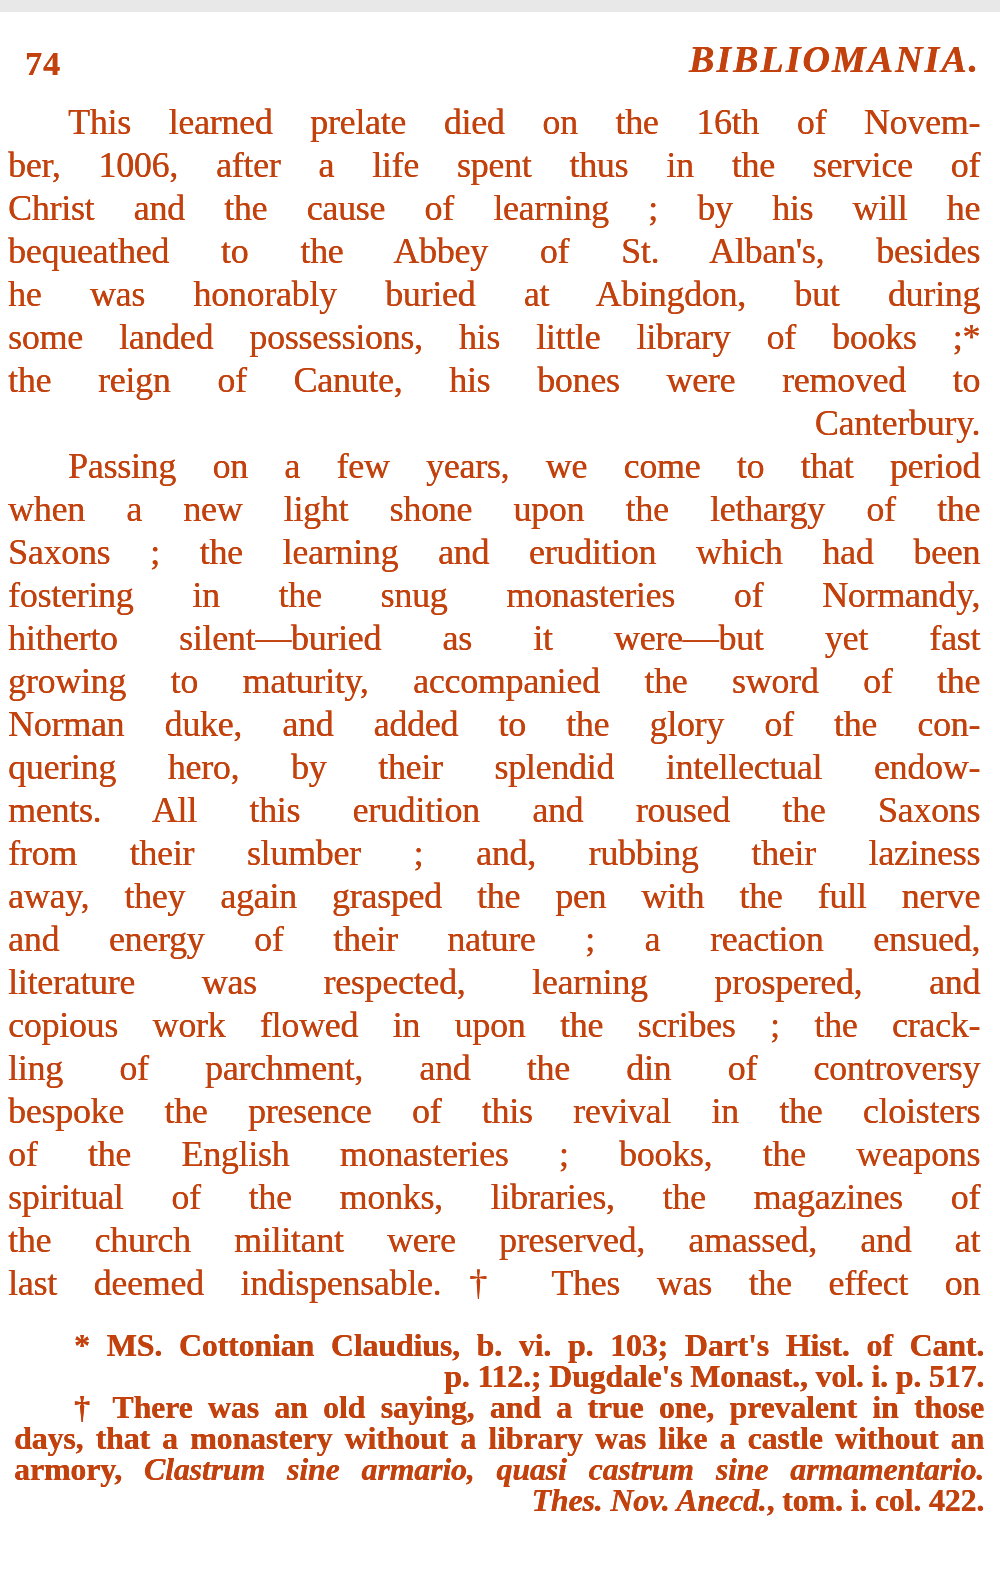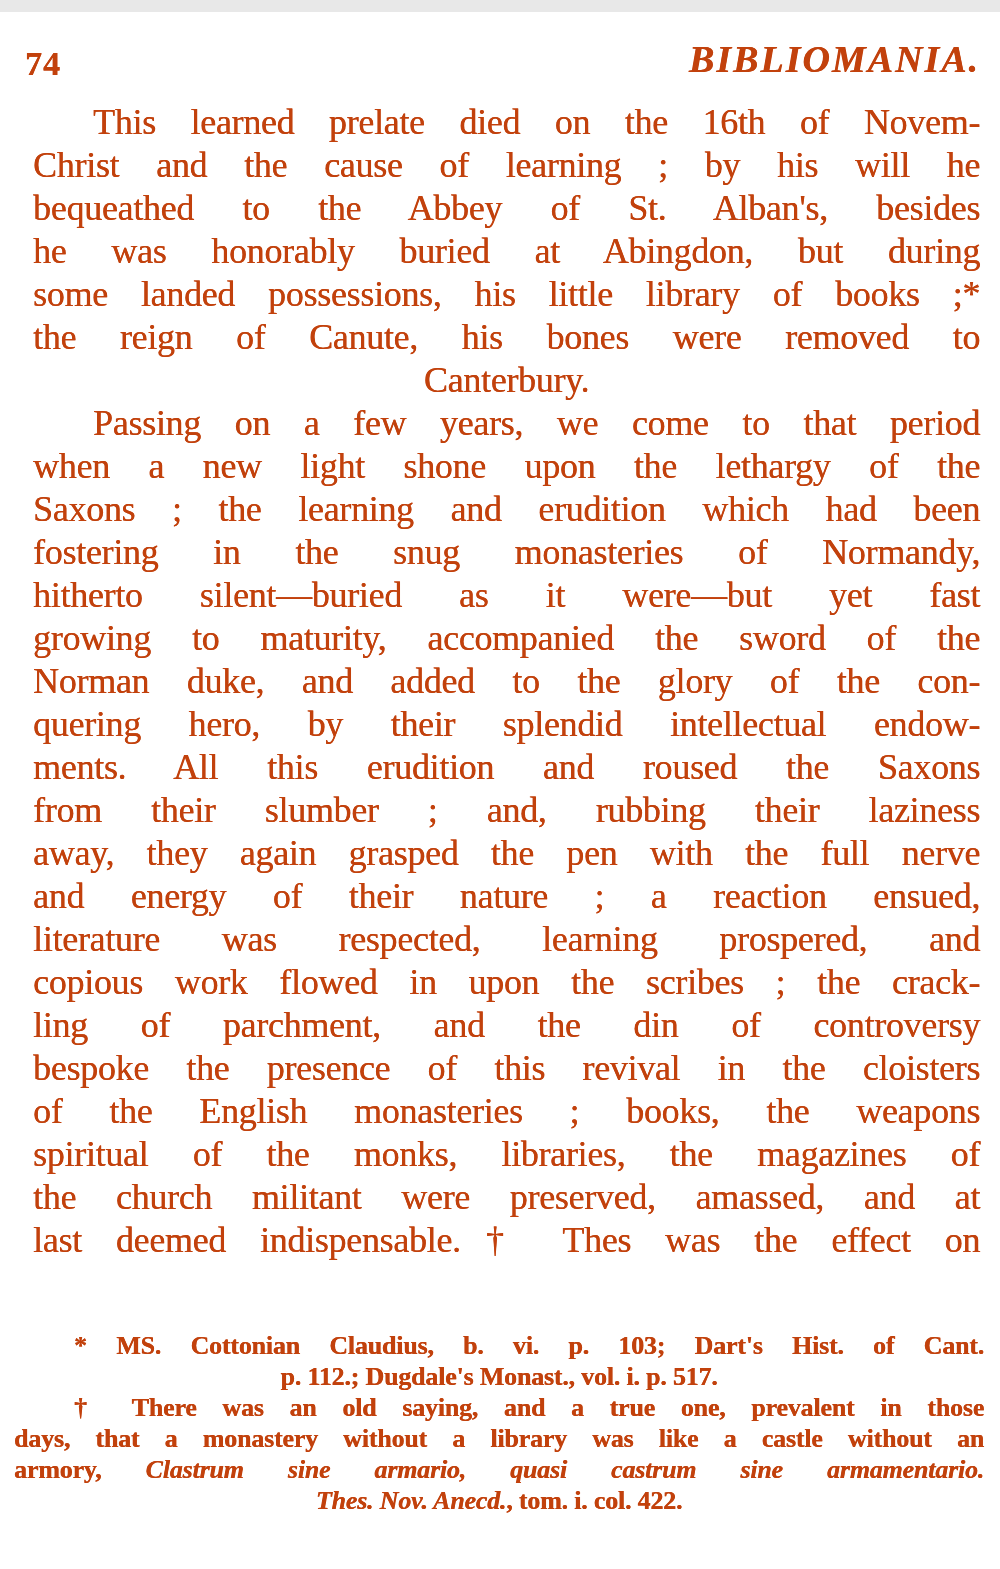--- a/index.html
+++ b/index.html
@@ -20,47 +20,48 @@
     position:absolute; left:0; top:11px;
     font-size:34px; font-weight:700; letter-spacing:1px; line-height:1;
   }
   .running-title {
     display:block; text-align:right;
     font-size:38px; font-style:italic; font-weight:700;
     letter-spacing:2px; line-height:46px;
   }
 
   .body-text {
-    position:absolute; top:89px; left:33px; right:20px;
+    position:absolute; top:89px; left:8px; right:20px;
     font-size:36px; line-height:43px; letter-spacing:-0.3px;
   }
-  .line { text-align:center; white-space:normal; }
+  .line { text-align:right; white-space:normal; }
   .line.j { text-align:justify; text-align-last:justify; }
   .body-text .line.ind { text-indent:60px; }
 
   .footnotes {
     position:absolute; top:1318px; left:14px; right:16px;
-    font-size:26px; line-height:31px; letter-spacing:-0.2px;
+    font-size:32px; line-height:31px; letter-spacing:-0.2px;
     font-weight:600;
   }
   .footnotes .line.ind { text-indent:60px; }
   .it { font-style:italic; }
 </style>
 </head>
 <body>
 
 <div class="page">
   <div class="header">
     <span class="page-num">74</span>
     <span class="running-title">BIBLIOMANIA.</span>
   </div>
 
   <div class="body-text">
       <div>
         <div class="line j ind"><span>This learned prelate died on the 16th of Novem-</span></div>
+        <div class="line j"><span>ber, 1006, after a life spent thus in the service of</span></div>
         <div class="line j"><span>Christ and the cause of learning ; by his will he</span></div>
         <div class="line j"><span>bequeathed to the Abbey of St. Alban's, besides</span></div>
         <div class="line j"><span>he was honorably buried at Abingdon, but during</span></div>
         <div class="line j"><span>some landed possessions, his little library of books ;*</span></div>
         <div class="line j"><span>the reign of Canute, his bones were removed to</span></div>
         <div class="line"><span>Canterbury.</span></div>
       </div>
       <div>
         <div class="line j ind"><span>Passing on a few years, we come to that period</span></div>
         <div class="line j"><span>when a new light shone upon the lethargy of the</span></div>

